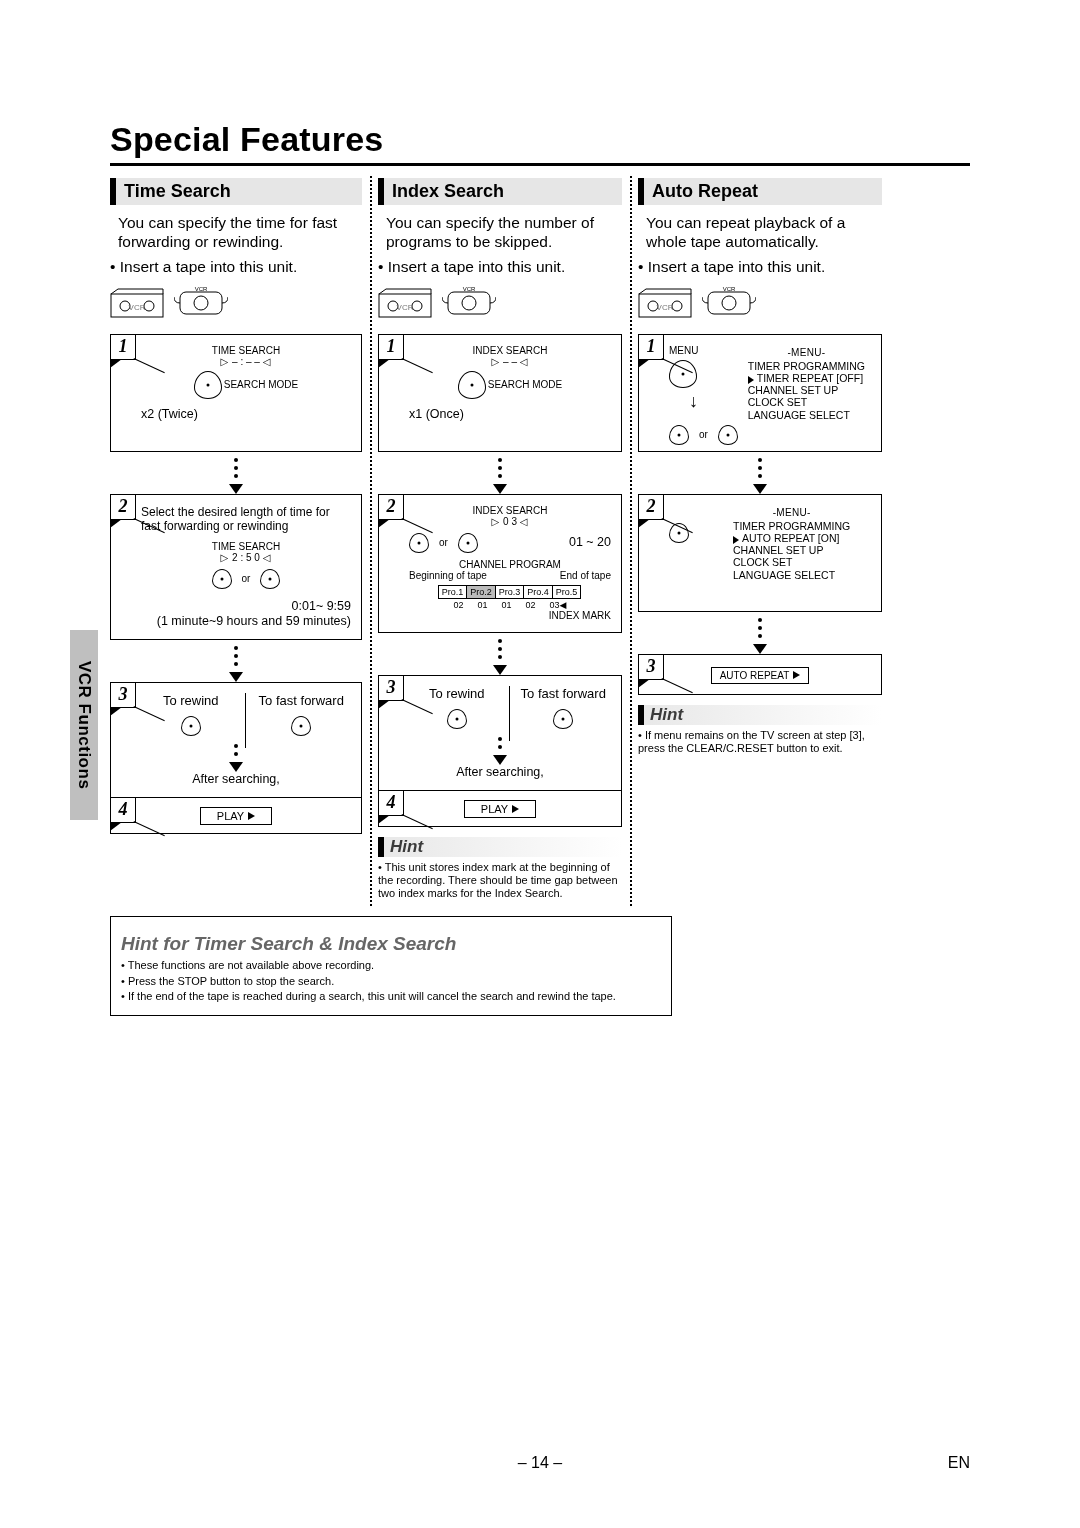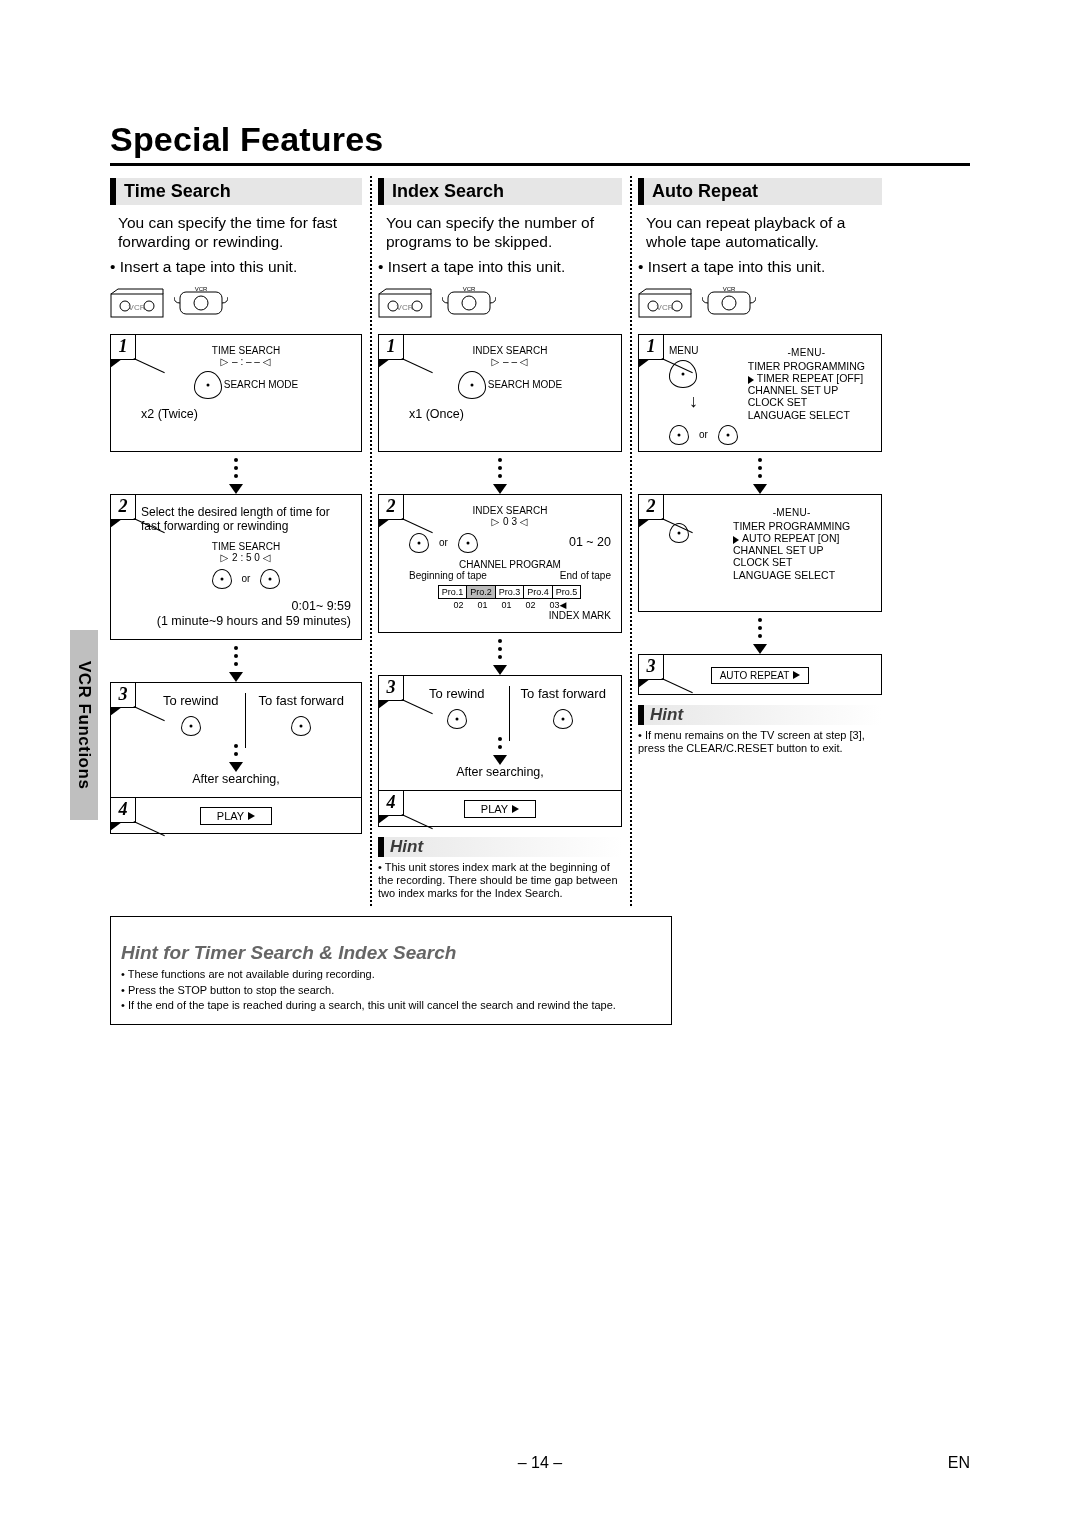--- a/index.html
+++ b/index.html
@@ -35,21 +35,21 @@
   .osd{border:none;font-size:10.5px;line-height:1.15;padding:2px 6px}
   .osd-title{text-align:center;font-size:10px;letter-spacing:.3px;margin-bottom:2px}
   .osd-row{white-space:nowrap}
   .osd-row .tri{display:inline-block;width:0;height:0;border-top:4px solid transparent;border-bottom:4px solid transparent;border-left:6px solid #000;vertical-align:middle;margin-right:3px}
   .hint-hdr{display:flex;align-items:center;margin:10px 0 4px 0}
   .hint-hdr .bar{width:6px;background:#000;height:20px}
   .hint-hdr .txt{flex:1;height:20px;background:linear-gradient(to right,#e8e8e8,#fff);font:italic bold 17px/20px Arial;color:#3a3a3a;padding-left:6px}
   .hint-body{font-size:11px;line-height:1.2}
   .hint-body p{margin:2px 0}
   .hint-body p::before{content:"• "}
-  .bigbox{border:1px solid #000;padding:25px 10px 10px 10px;margin-top:14px;width:540px}
+  .bigbox{border:1px solid #000;padding:16px 10px 10px 10px;margin-top:14px;width:540px}
   .bigbox .bh{font:italic bold 19px Arial;color:#666;margin:0 0 4px 0}
   .sidebar{position:absolute;left:70px;top:630px;width:28px;height:190px;background:#bfbfbf;display:flex;align-items:center;justify-content:center}
   .sidebar span{writing-mode:vertical-rl;transform:rotate(0deg);font-weight:bold;font-size:17px;color:#000;letter-spacing:.5px}
   .pgnum{position:absolute;left:50%;bottom:56px;transform:translateX(-50%);font-size:16px}
   .lang{position:absolute;right:110px;bottom:56px;font-size:16px}
   .playbox{border:1px solid #000;padding:2px 16px;font-size:11px;display:inline-flex;align-items:center;gap:4px}
   .playbox .pt{display:inline-block;width:0;height:0;border-top:4px solid transparent;border-bottom:4px solid transparent;border-left:7px solid #000}
   .twohalf{display:flex;gap:4px;text-align:center}
   .twohalf>div{flex:1}
   .twohalf .h{font-size:13px}
@@ -409,21 +409,21 @@
         </div>
       <div class="hint-body">
         <p>If menu remains on the TV screen at step [3], press the CLEAR/C.RESET button to exit.</p>
       </div>
     </div>
   </div>
 
   <div class="bigbox">
     <div class="bh">Hint for Timer Search &amp; Index Search</div>
     <div class="hint-body">
-      <p>These functions are not available during recording.</p>
+      <p>These functions are not available above recording.</p>
       <p>Press the STOP button to stop the search.</p>
       <p>If the end of the tape is reached during a search, this unit will cancel the search and rewind the tape.</p>
     </div>
   </div>
 
   <div class="pgnum">– 14 –</div>
   <div class="lang">EN</div>
 </div>
 
 </body></html>

